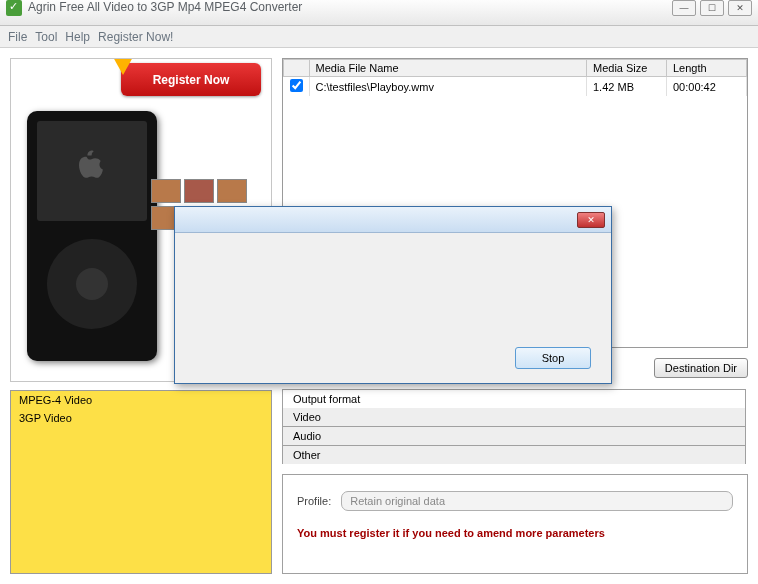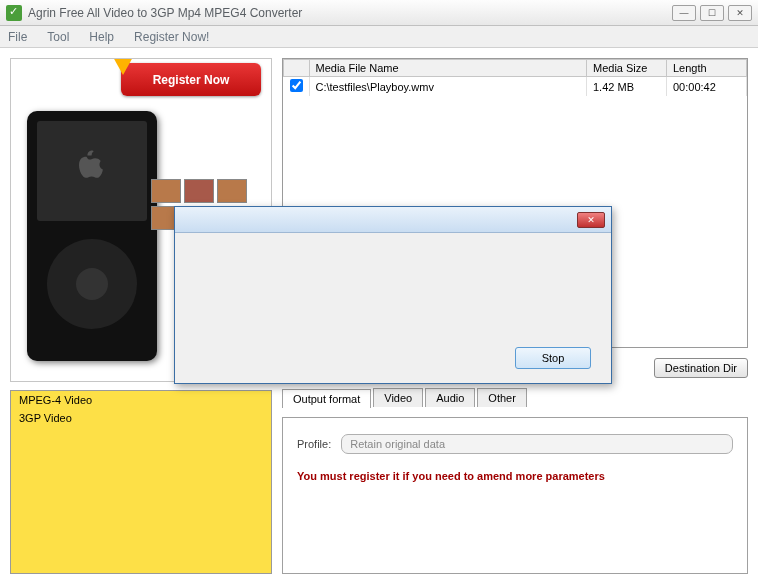--- a/index.html
+++ b/index.html
@@ -10,21 +10,20 @@
   width: 758px;
   height: 584px;
   overflow: hidden;
   position: relative;
 }
 .titlebar {
   height: 26px;
   background: linear-gradient(#fdfdfd, #e8e8e8);
   border-bottom: 1px solid #c0c0c0;
   display: flex;
-  align-items: center;
   padding: 0 6px;
 }
 .titlebar .appicon {
   width: 16px; height: 16px;
   background: #4a9e3a;
   border-radius: 2px;
   margin-right: 6px;
   position: relative;
 }
 .titlebar .appicon::after {
@@ -41,21 +40,21 @@
   font-size: 9px; color: #555;
   cursor: pointer;
 }
 .menubar {
   height: 22px;
   background: #f0f0f0;
   border-bottom: 1px solid #d0d0d0;
   display: flex;
   align-items: center;
   padding: 0 8px;
-  gap: 20px;
+  gap: 8px;
 }
 .menubar span { color: #6a7580; font-size: 12px; cursor: pointer; }
 .content {
   padding: 10px;
   display: flex;
   gap: 10px;
   height: calc(100% - 48px);
 }
 .leftcol { width: 262px; display: flex; flex-direction: column; gap: 8px; }
 .promo {
@@ -146,21 +145,21 @@
 .filetable .chk { width: 22px; text-align: center; }
 .btnrow { display: flex; justify-content: flex-end; gap: 6px; }
 .winbutton {
   background: linear-gradient(#fdfdfd, #e3e3e3);
   border: 1px solid #8a8a8a;
   border-radius: 3px;
   padding: 3px 10px;
   font-size: 11px;
   cursor: pointer;
 }
-.tabs { display: flex; }
+.tabs { display: flex; flex-direction: column; }
 .tab {
   border: 1px solid #a0a0a0;
   border-bottom: none;
   padding: 3px 10px;
   font-size: 11px;
   background: #eee;
   margin-right: 2px;
   cursor: pointer;
 }
 .tab.active { background: #fff; position: relative; top: 1px; }

